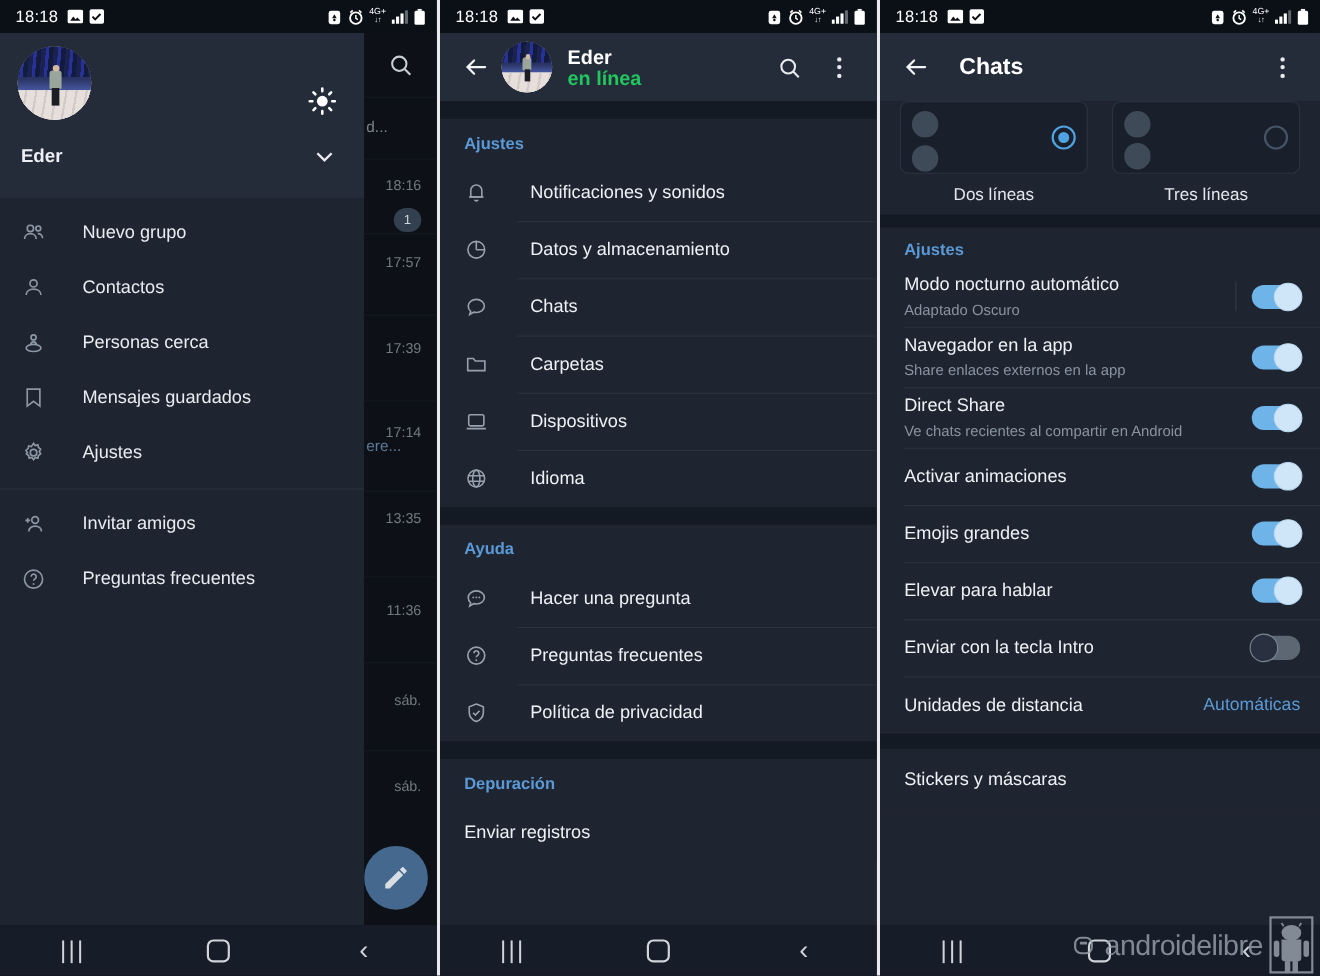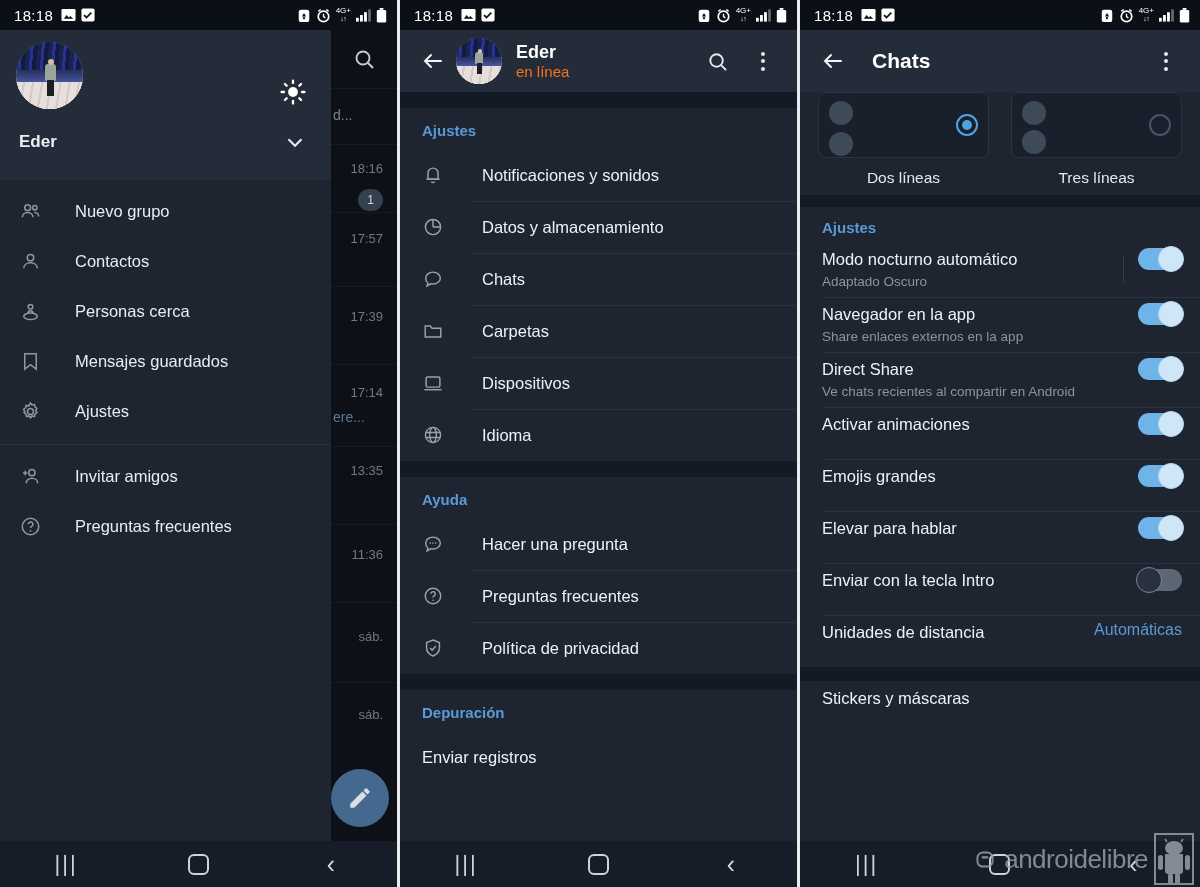--- a/index.html
+++ b/index.html
@@ -89,21 +89,21 @@
   .nav-recent { font-size: 22px; letter-spacing: 2px; font-weight: 300; }
   .nav-home { width: 21px; height: 21px; border: 2.3px solid #cfd4da; border-radius: 6px; }
   .nav-back { font-size: 25px; font-weight: 300; }
 
   
   .p2-head { height: 62px; background: #242b39; display: flex; align-items: center; padding: 0 14px; }
   .p2-back { width: 38px; font-size: 23px; color: #f2f4f7; display: flex; align-items: center; justify-content: center;}
   .p2-av { width: 46px; height: 46px; border-radius: 50%; overflow: hidden; margin-left: 4px; position: relative; background:#d8d0c8; }
   .p2-txt { margin-left: 14px; display: flex; flex-direction: column; justify-content: center; }
   .p2-title { color: #fff; font-size: 18px; font-weight: 700; line-height: 21px; }
-  .p2-sub { color: #f97316; font-size: 15px; line-height: 17px; }
+  .p2-sub { color: #22c55e; font-size: 18px; line-height: 17px; font-weight: bold; }
   .p2-actions { margin-left: auto; display: flex; align-items: center; gap: 6px; }
   .icon-btn { width: 40px; height: 40px; display: flex; align-items: center; justify-content: center; color: #e7eaee; }
   .dots { display: flex; flex-direction: column; gap: 3.5px; align-items: center; }
   .dots i { width: 4px; height: 4px; border-radius: 50%; background: #e7eaee; display: block; }
 
   .sec-gap { height: 16px; background: #141a24; }
   .section { background: #1e2430; }
   .sec-title { color: #5b9ad6; font-size: 15px; font-weight: 700; padding: 14px 0 10px 22px; }
   .srow { height: 52px; display: flex; align-items: center; padding-left: 22px; position: relative; }
   .srow + .srow::before { content:""; position:absolute; left:70px; right:0; top:0; height:1px; background:#2b323e; }
@@ -128,21 +128,21 @@
   .pc-line.l2 { width: 86%; }
   .pc-line.l3 { width: 72%; background:#46566b; }
   .radio {
     position: absolute; right: 10px; top: 50%; transform: translateY(-50%);
     width: 22px; height: 22px; border-radius: 50%; border: 2px solid #46546a;
   }
   .radio.on { border-color: #4fa3e3; }
   .radio.on::after { content:""; position:absolute; left:4px; top:4px; width:10px; height:10px; border-radius:50%; background:#4fa3e3; }
   .preview-label { text-align: center; color: #e4e8ee; font-size: 15.5px; padding-top: 11px; }
 
-  .trow { min-height: 52px; display: flex; align-items: flex-start; padding: 6px 18px 6px 22px; position: relative; }
+  .trow { min-height: 52px; display: flex; align-items: center; padding: 6px 18px 6px 22px; position: relative; }
   .trow + .trow::before { content:""; position:absolute; left:22px; right:0; top:0; height:1px; background:#2b323e; }
   .trow .t-text { flex: 1; }
   .t-lbl { color: #eef1f5; font-size: 16.5px; line-height: 22px; }
   .t-sub { color: #8a94a1; font-size: 13.5px; line-height: 19px; padding-top: 2px; }
   .t-value { color: #5b9ad6; font-size: 16px; }
   .vline { width: 1px; align-self: stretch; background: #49536180; margin: 8px 14px 8px 0; }
   .toggle { width: 44px; height: 22px; border-radius: 11px; position: relative; flex: 0 0 44px; }
   .toggle.on { background: #6eb4e8; }
   .toggle.off { background: #5c6773; }
   .toggle .knob { position: absolute; top: -2px; width: 26px; height: 26px; border-radius: 50%; }
@@ -216,21 +216,21 @@
         <span class="cs-badge" style="top:44px">1</span>
       </div>
       <div class="cs-row" style="height:74px">
         <span class="cs-time" style="top:18px">17:57</span>
       </div>
       <div class="cs-row" style="height:78px">
         <span class="cs-time" style="top:22px">17:39</span>
       </div>
       <div class="cs-row" style="height:82px">
         <span class="cs-time" style="top:20px">17:14</span>
-        <span class="cs-snip blue" style="top:44px">ere...</span>
+        <span class="cs-snip blue" style="top:32px">ere...</span>
       </div>
       <div class="cs-row" style="height:78px">
         <span class="cs-time" style="top:16px">13:35</span>
       </div>
       <div class="cs-row" style="height:78px">
         <span class="cs-time" style="top:22px">11:36</span>
       </div>
       <div class="cs-row" style="height:80px">
         <span class="cs-time" style="top:26px">sáb.</span>
       </div>

